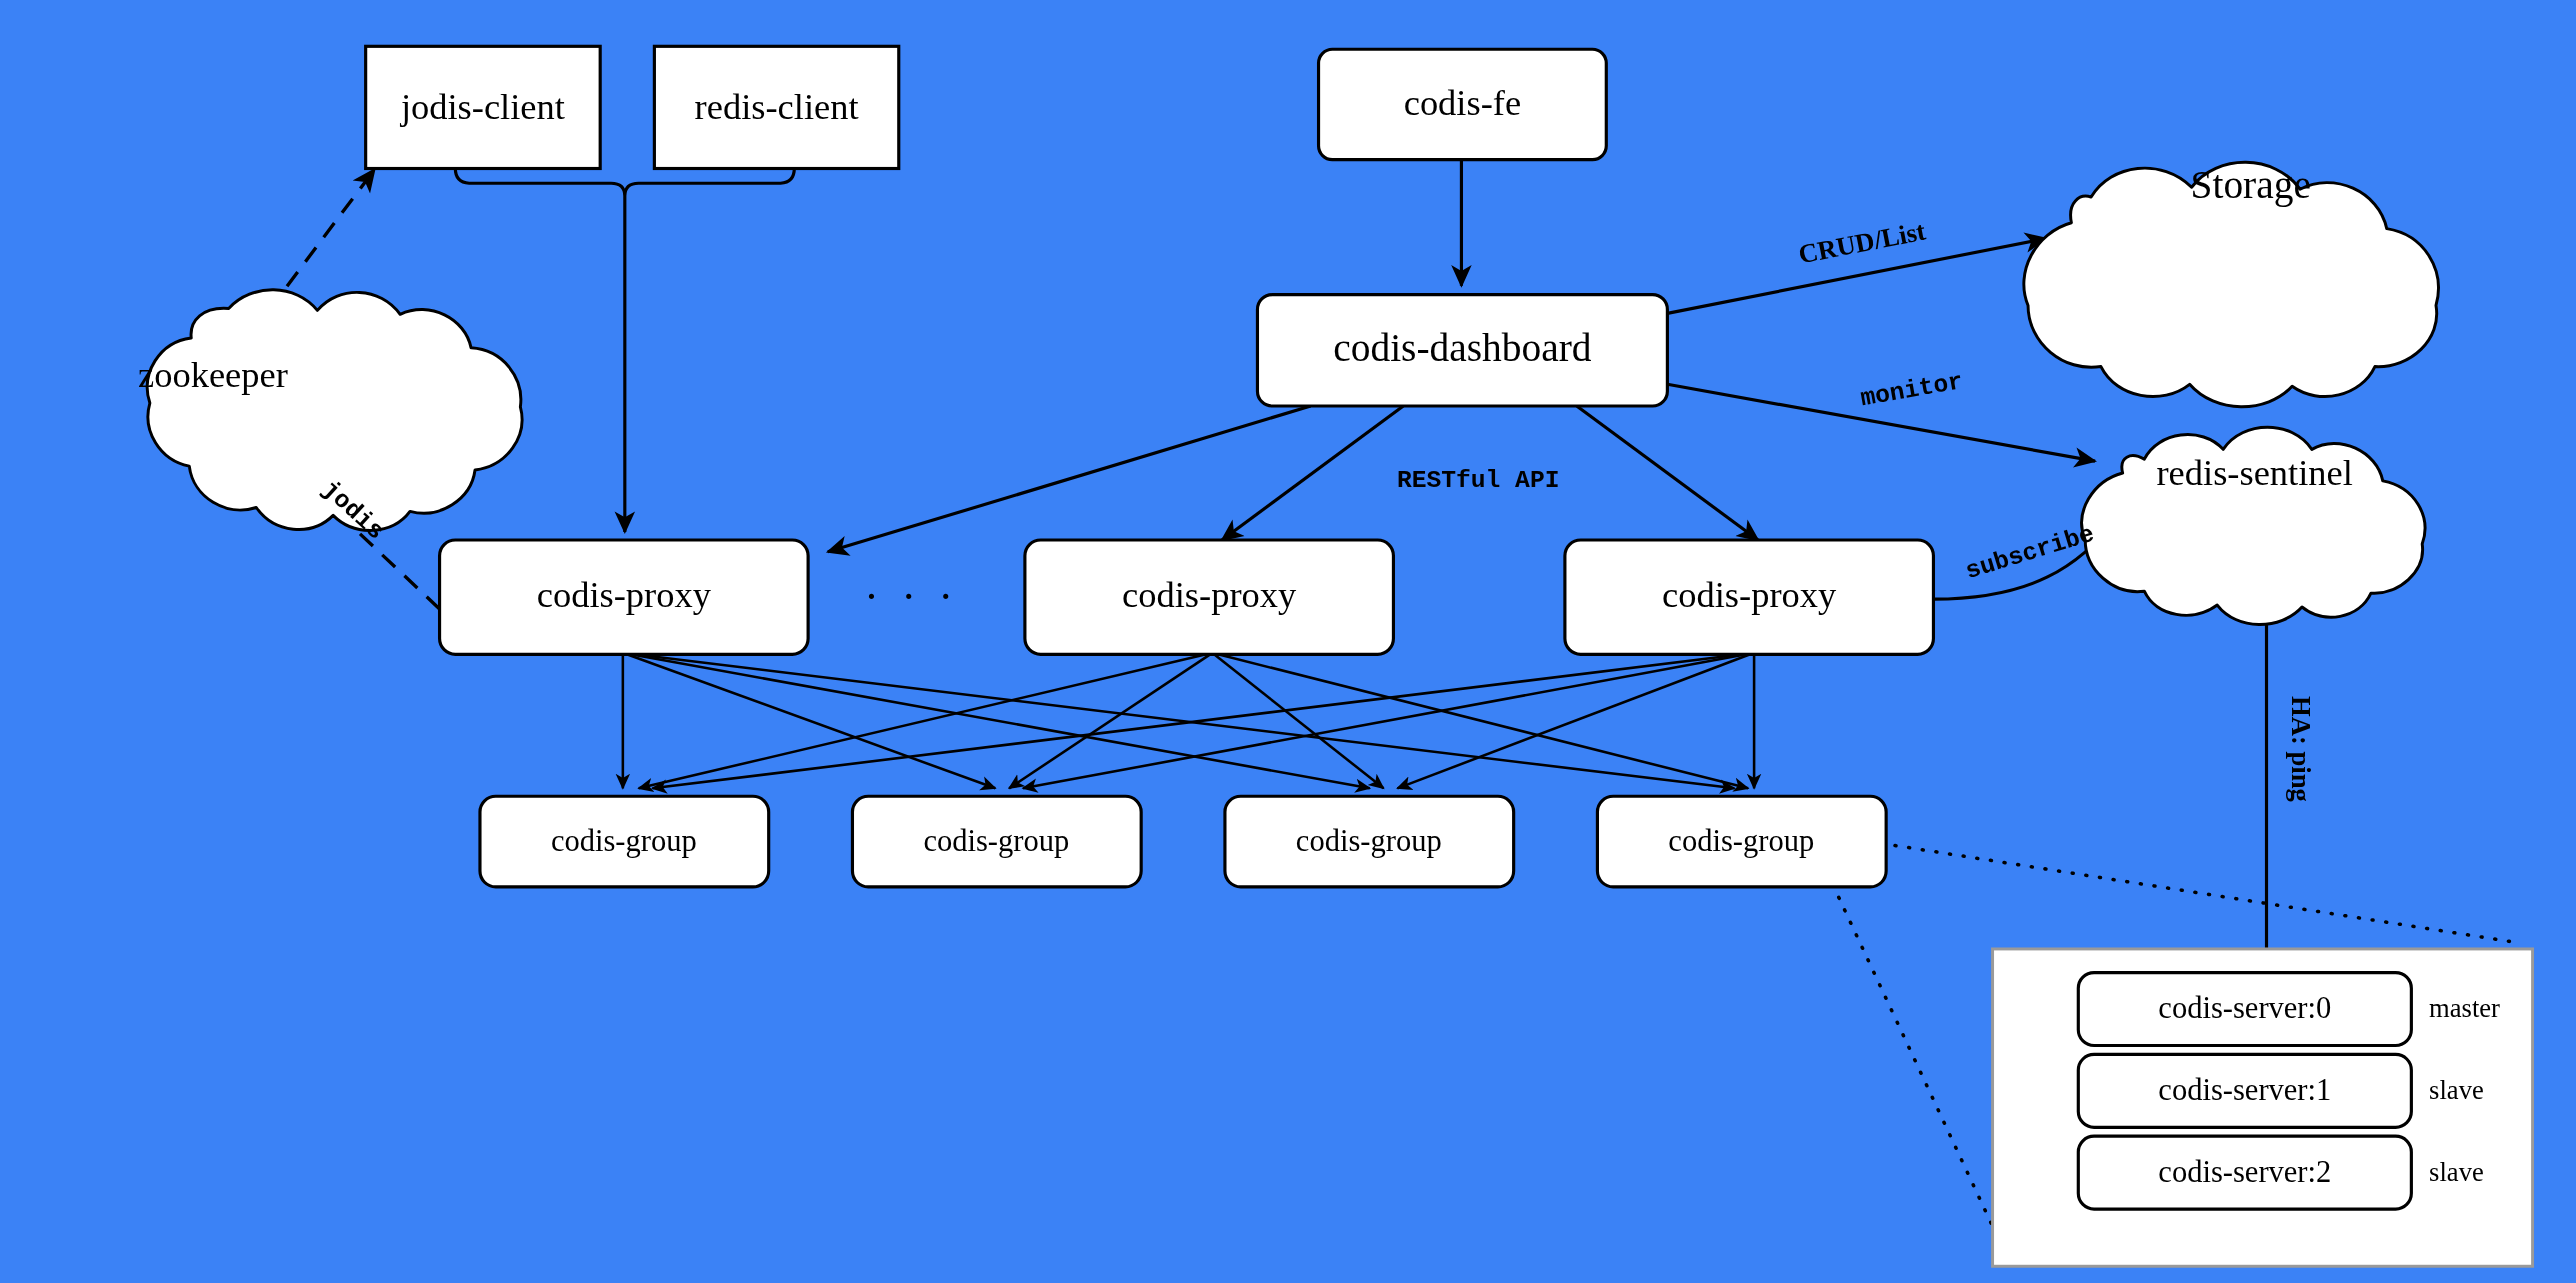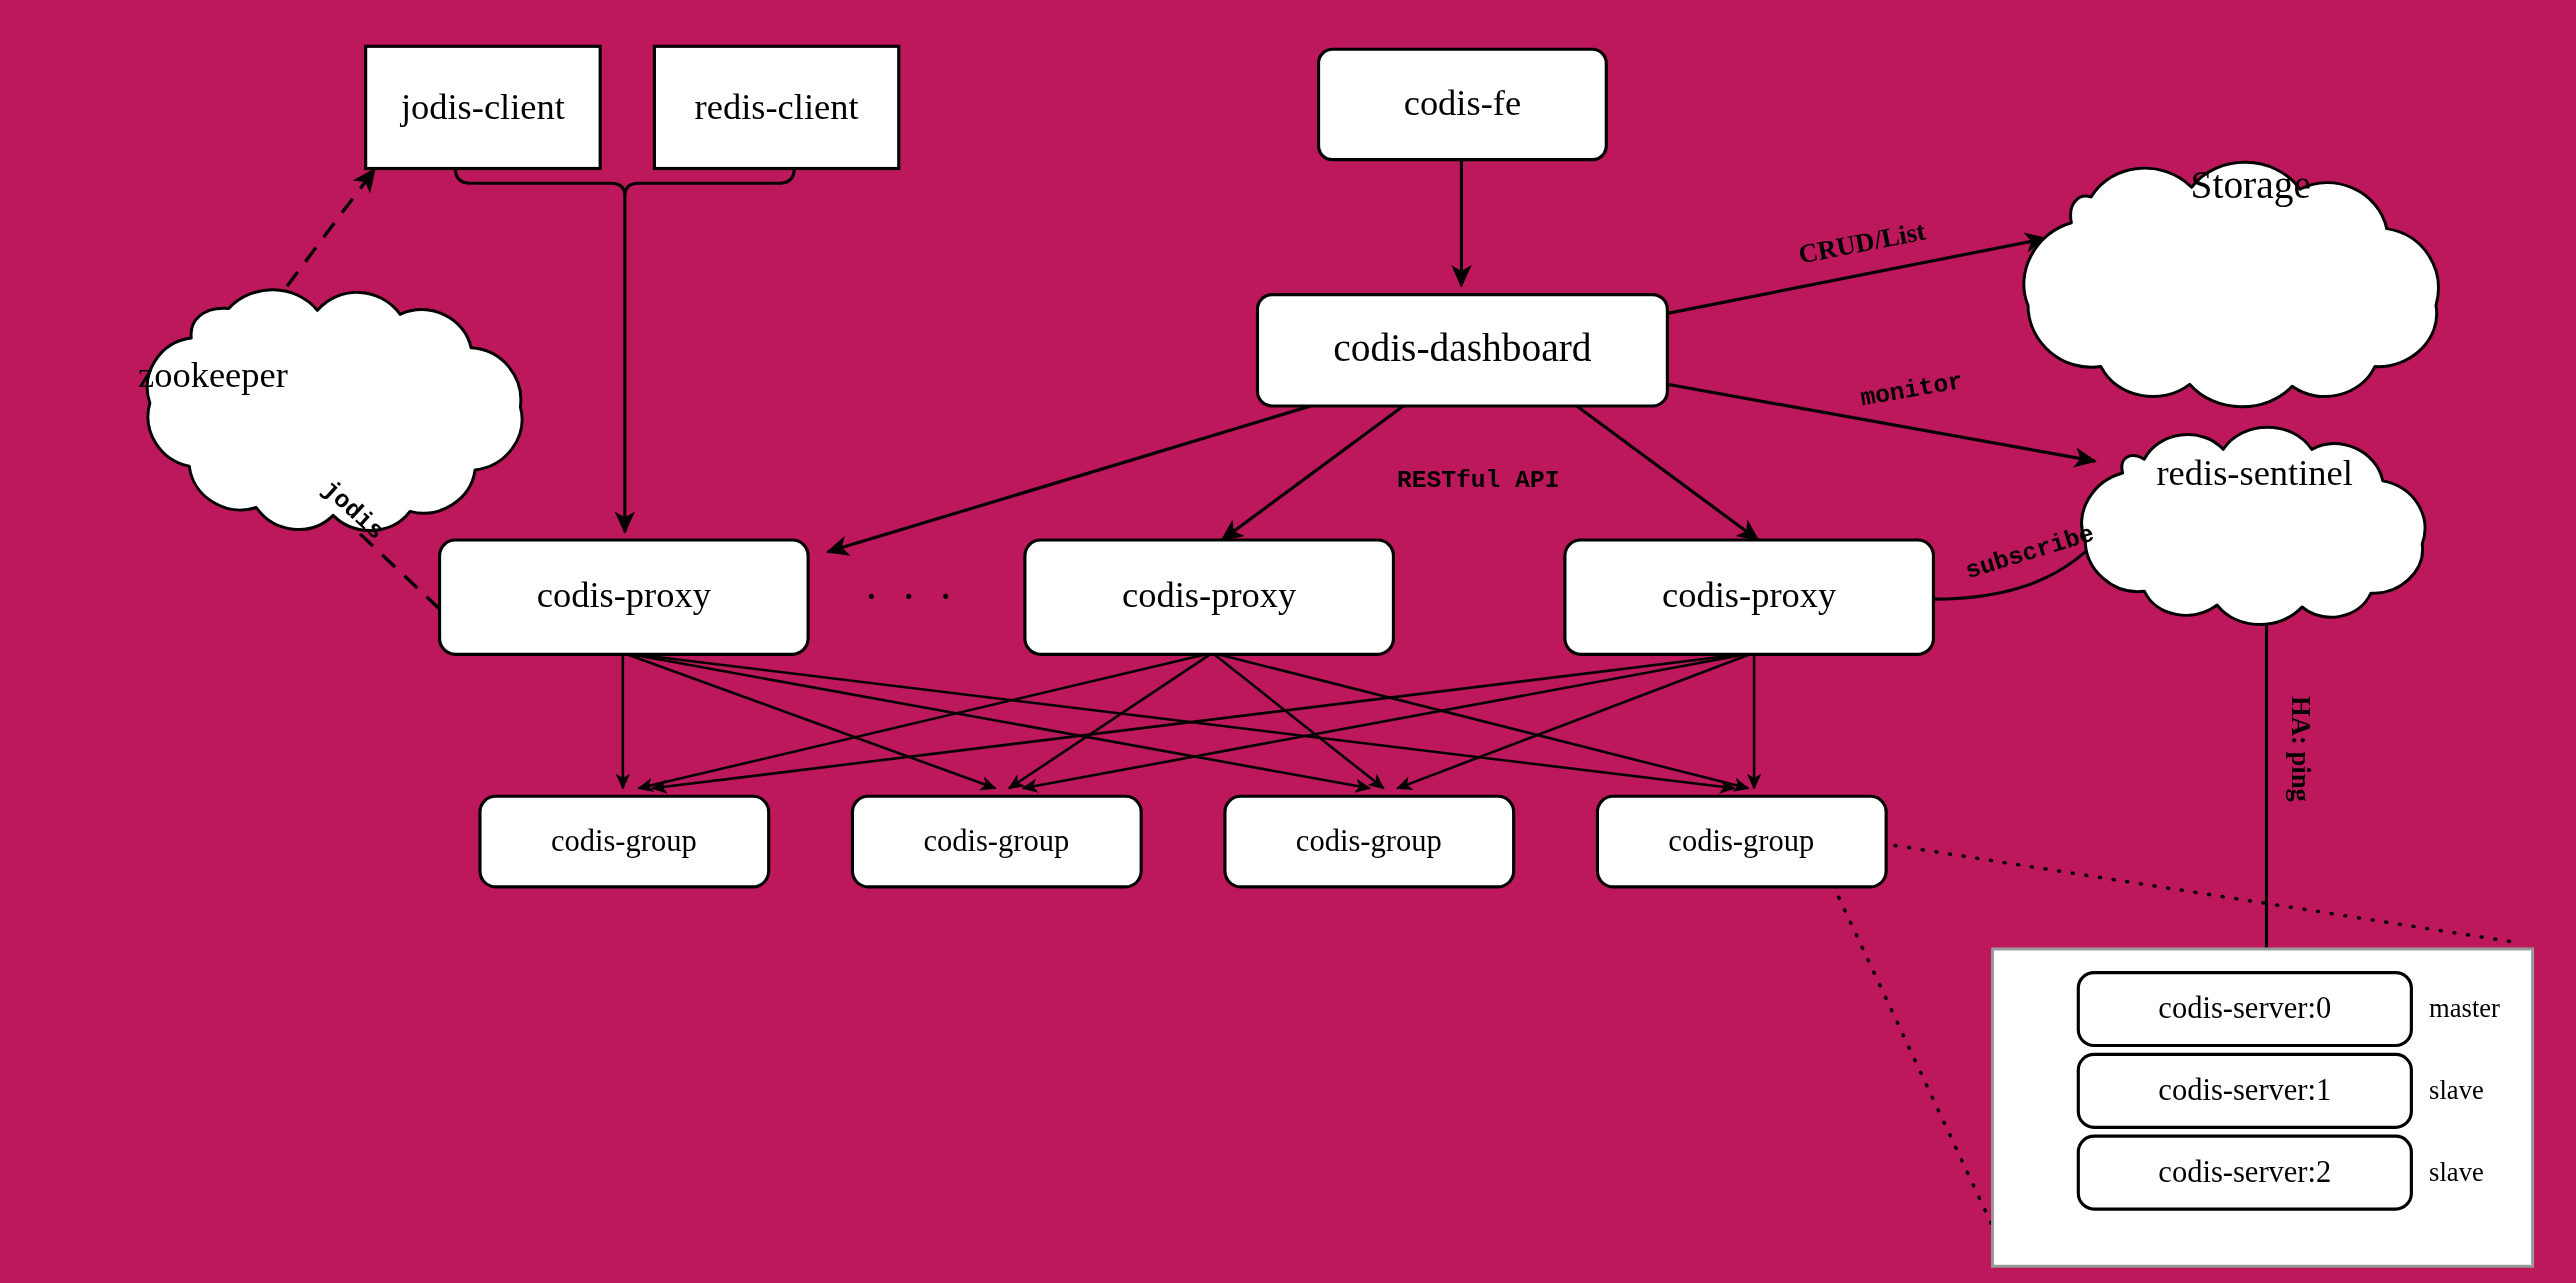--- a/index.html
+++ b/index.html
@@ -1,18 +1,18 @@
 <!DOCTYPE html>
 <html><head>
 <meta charset="utf-8">
 <style>
   html,body{margin:0;padding:0;background:#ffffff;}
   body{width:2576px;height:1283px;overflow:hidden;
        font-family:"Liberation Serif","DejaVu Serif",serif;}
-  #stage{position:relative;width:2576px;height:1283px;background:#be185d;}
+  #stage{position:relative;width:2576px;height:1283px;background:#3b82f6;}
   svg#diagram{position:absolute;left:0;top:0;width:2576px;height:1283px;}
   .node-text{font-family:"Liberation Serif","DejaVu Serif",serif;
              font-size:37px;fill:#000;text-anchor:middle;dominant-baseline:middle;}
   .node-text.small{font-size:31px;}
   .node-text.big{font-size:40px;}
   .role-text{font-family:"Liberation Serif","DejaVu Serif",serif;
              font-size:27px;fill:#000;text-anchor:start;dominant-baseline:middle;}
   .edge-label{font-family:"Liberation Mono","DejaVu Sans Mono",monospace;
               font-size:25px;font-weight:bold;fill:#000;
               text-anchor:middle;dominant-baseline:middle;}

